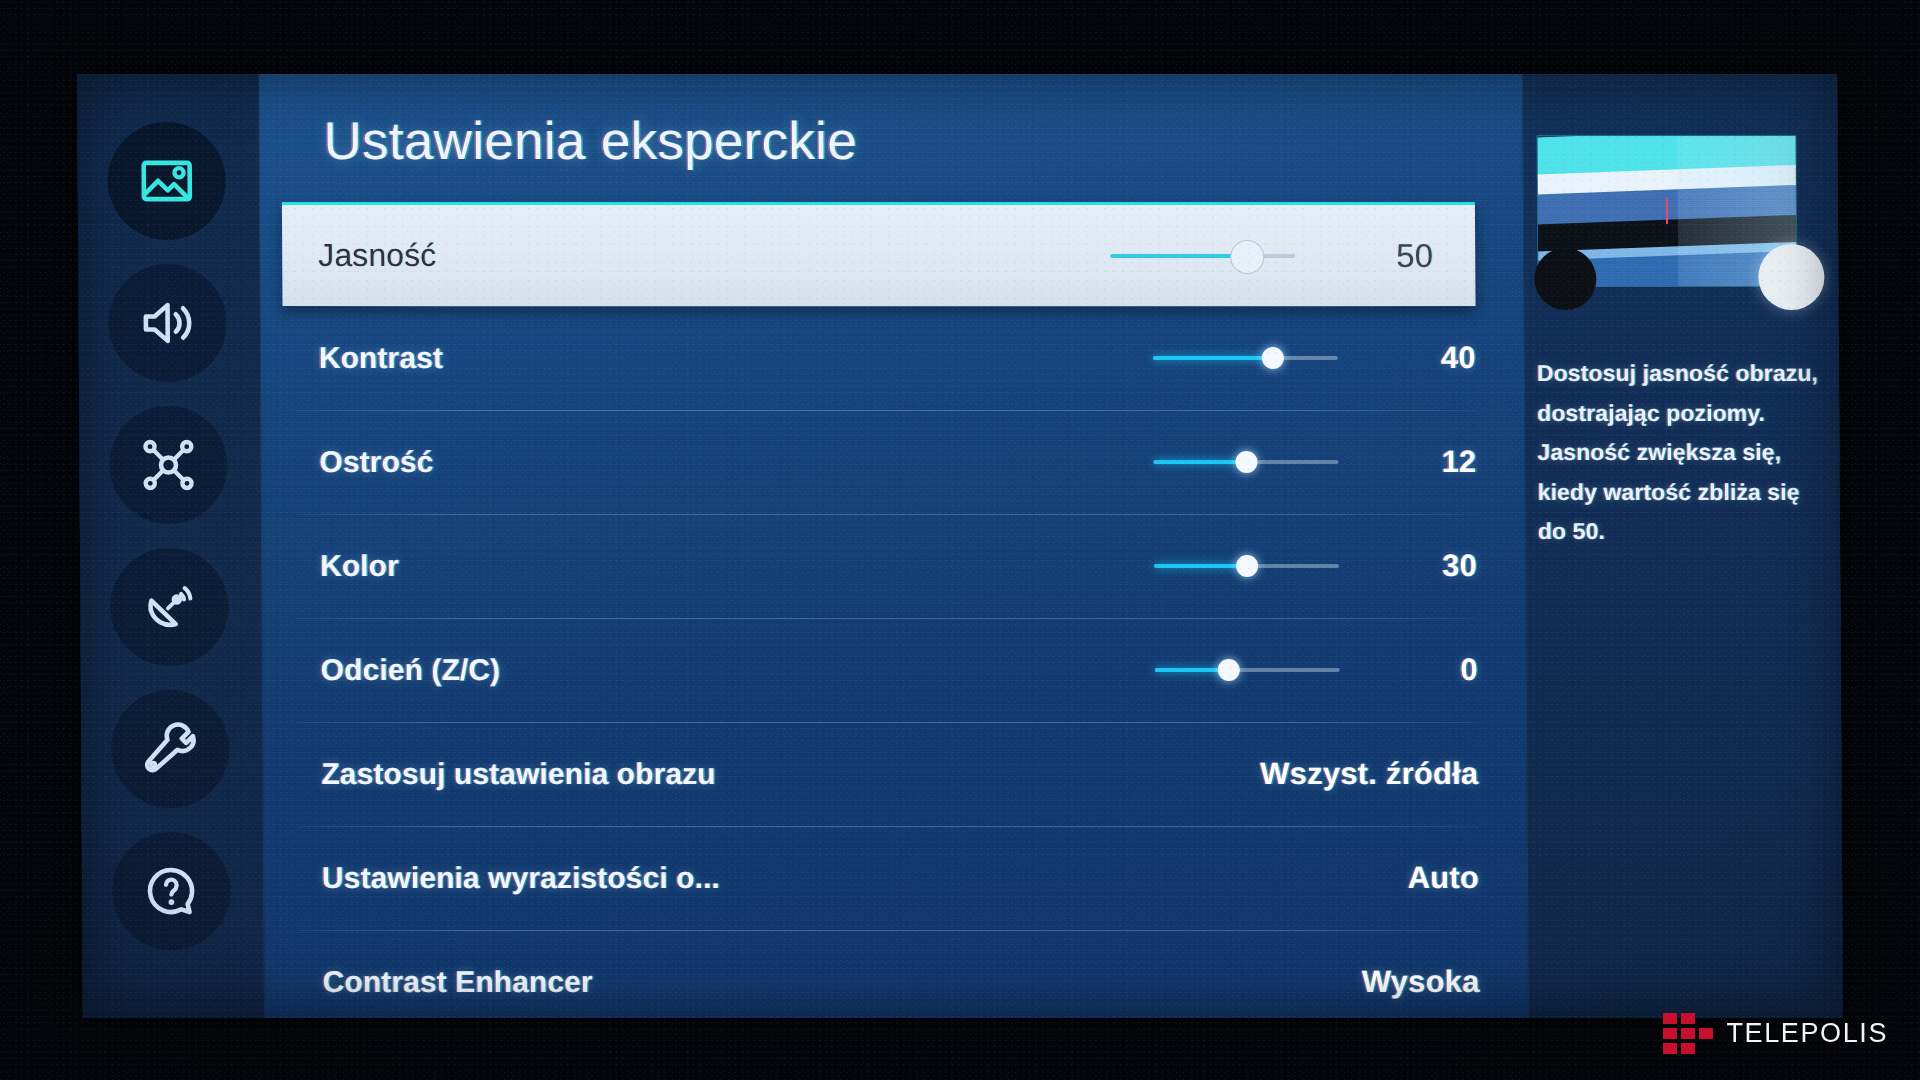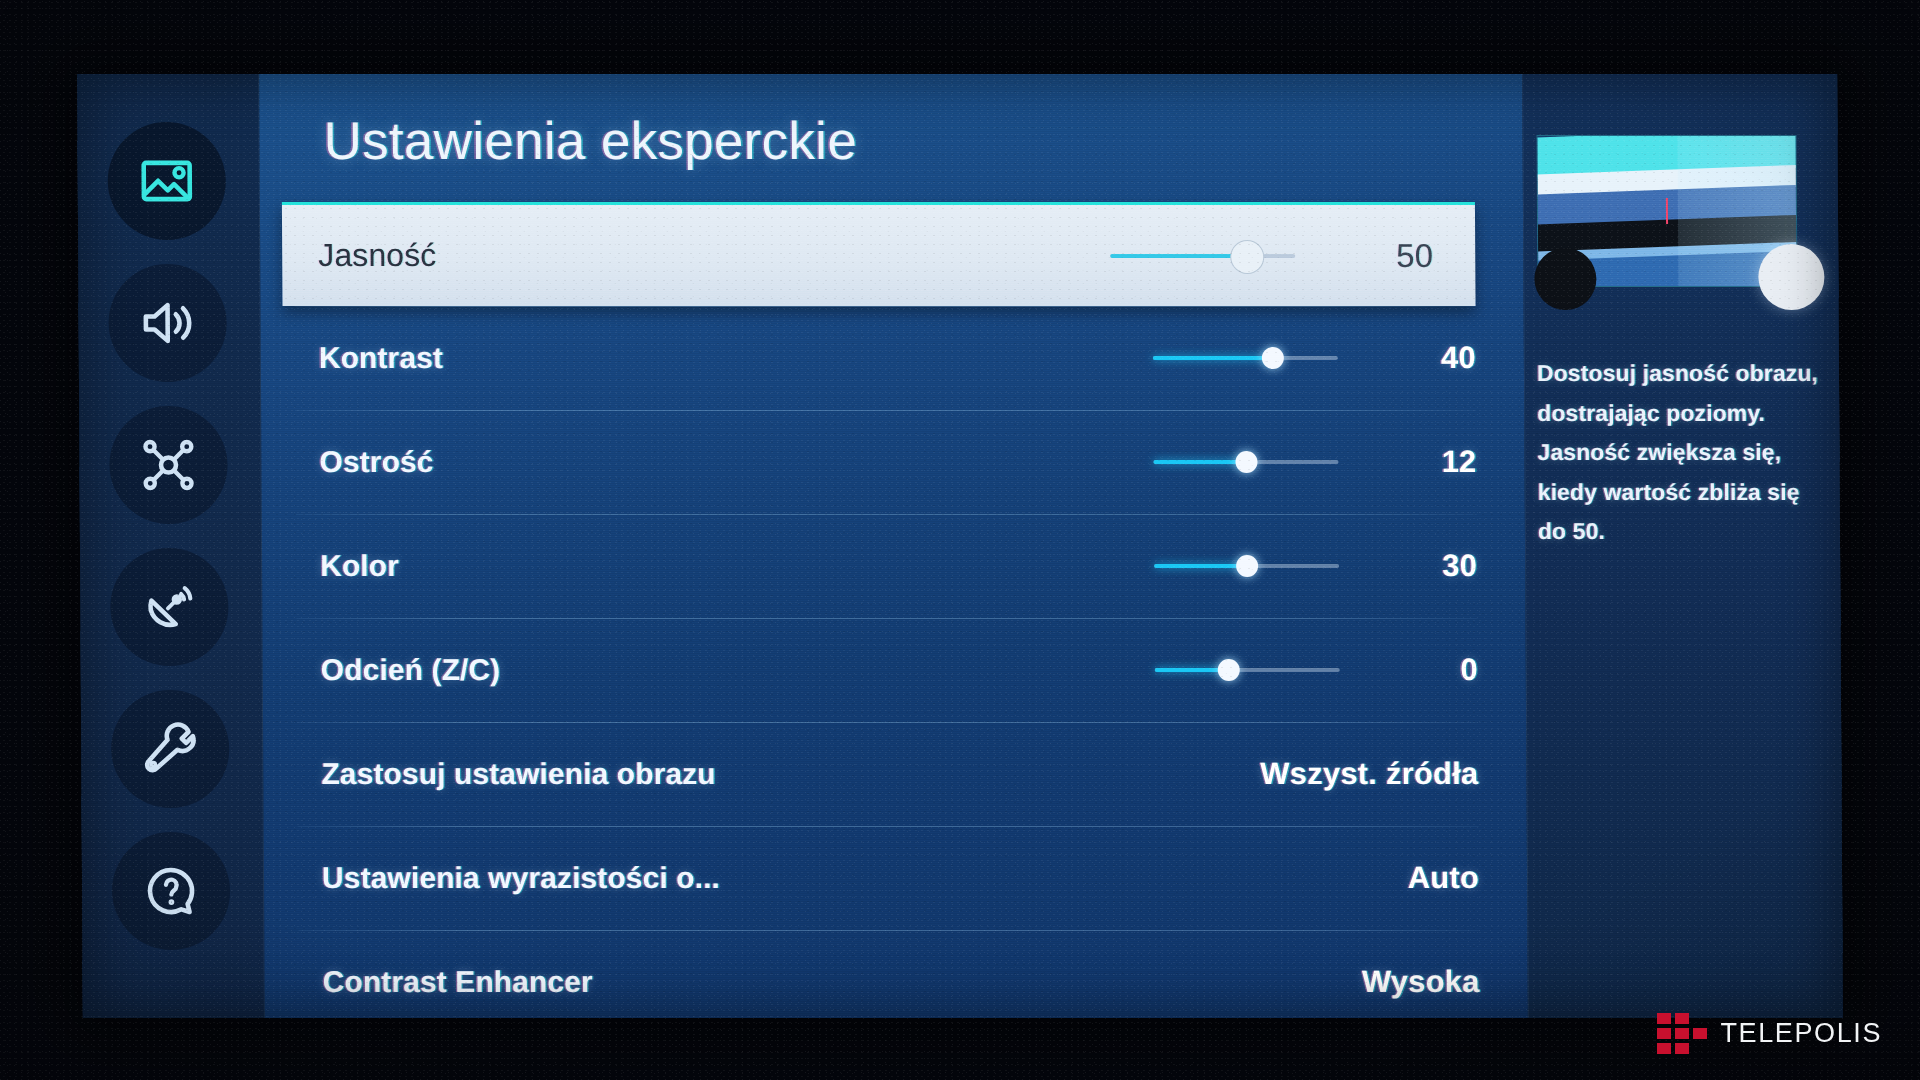--- a/index.html
+++ b/index.html
@@ -189,21 +189,21 @@
       radial-gradient(circle at 66% 44%, rgba(255,255,255,.4) 0 .6px, transparent .7px);
     background-size:7px 7px, 11px 11px, 9px 9px, 13px 13px, 6px 6px;
   }
   #vignette{
     position:absolute; inset:0; pointer-events:none;
     background:radial-gradient(125% 118% at 48% 46%, rgba(0,0,0,0) 42%, rgba(0,0,0,.30) 78%, rgba(0,0,0,.72) 100%);
   }
 
   
   #wm{
-    position:absolute; right:38px; bottom:26px;
+    position:absolute; right:32px; bottom:26px;
     display:flex; align-items:center; gap:14px;
   }
   #wmlogo{ display:grid; grid-template-columns:repeat(3,14px); grid-template-rows:repeat(3,11px); gap:4px; }
   #wmlogo i{ display:block; background:#c8102e; }
   #wmlogo i.off{ background:transparent; }
   #wmtext{ color:#f2f4f6; font-size:27px; letter-spacing:1.6px; font-weight:400; }
 </style>
 </head>
 <body>
 

